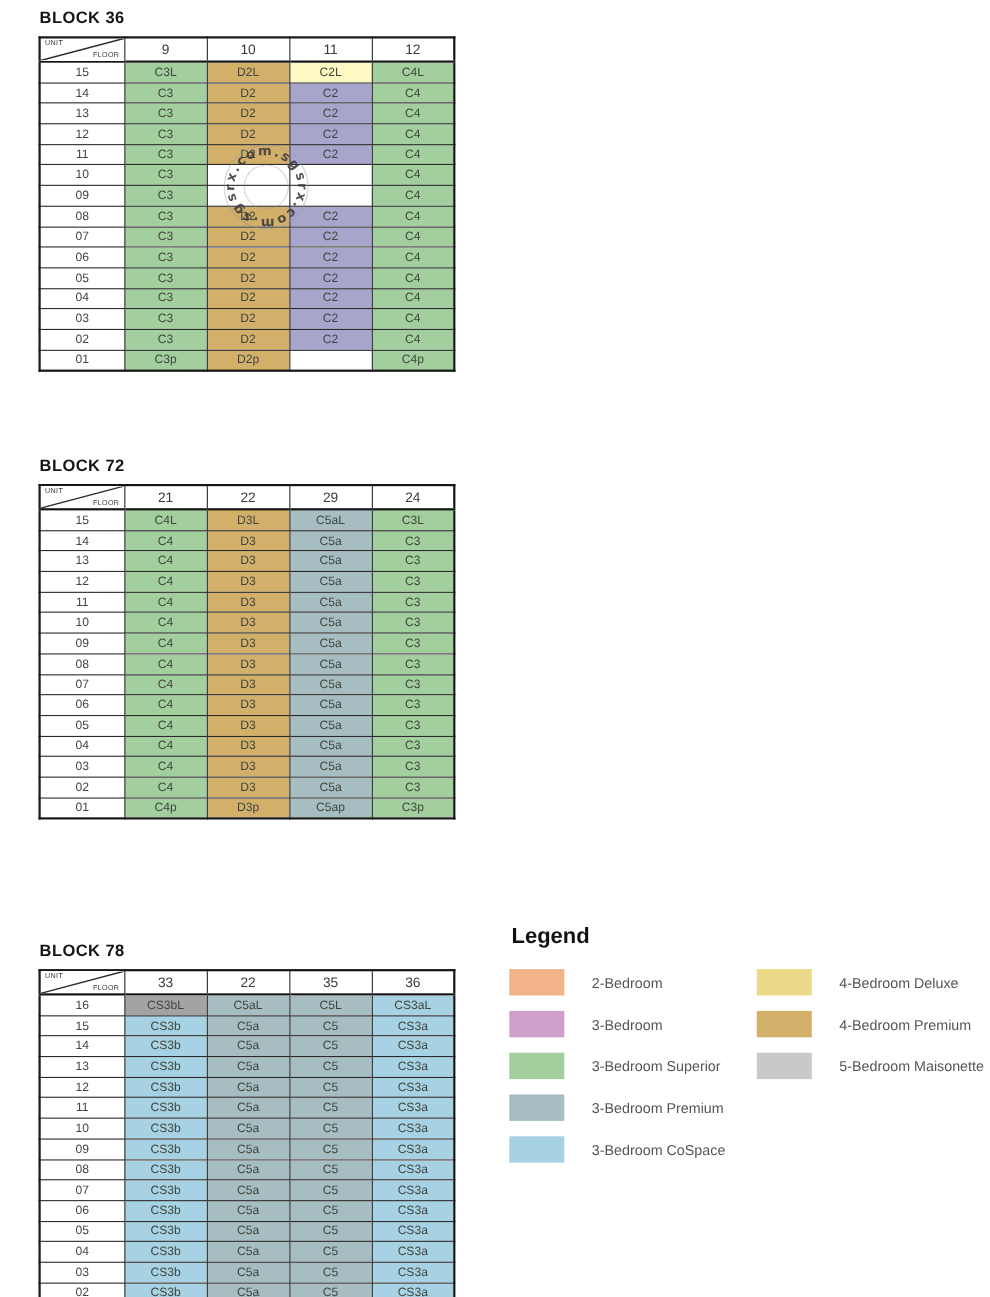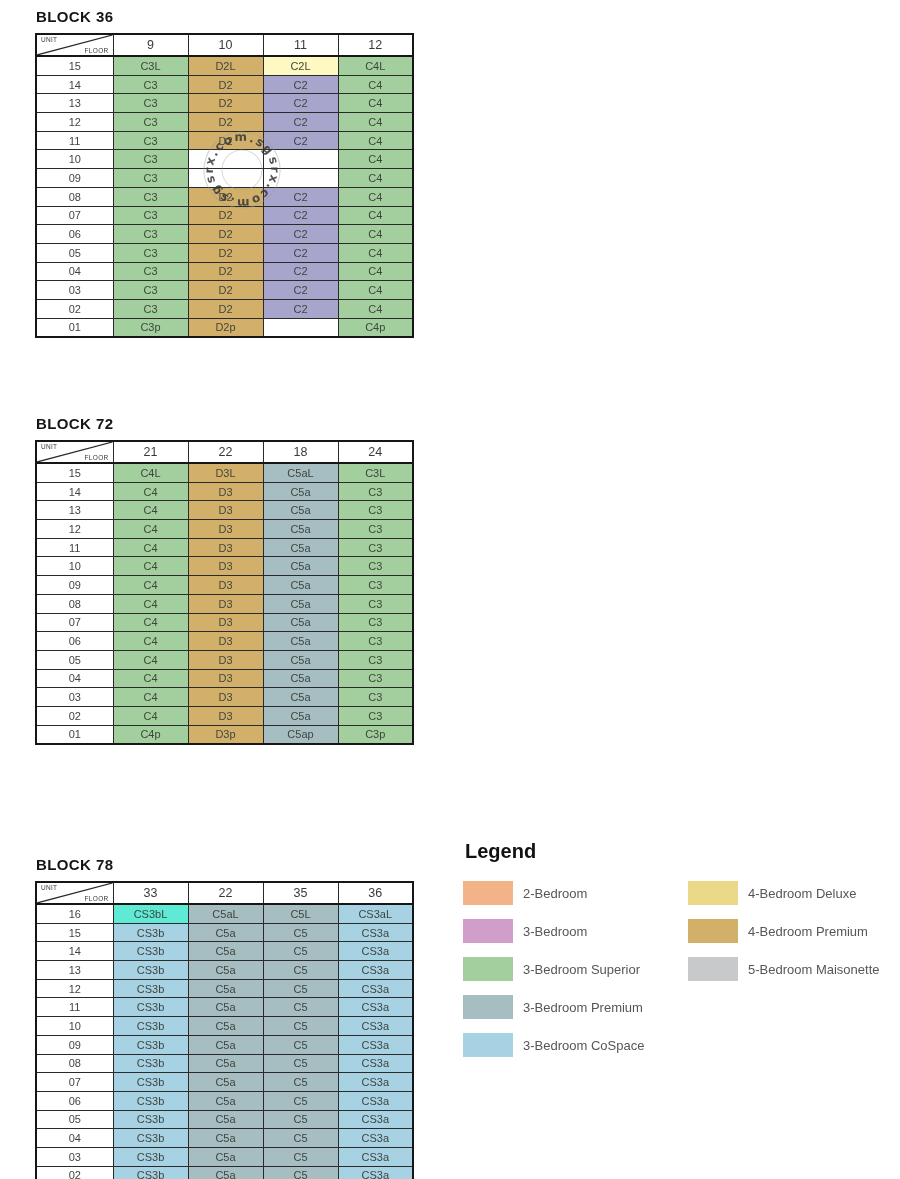--- a/index.html
+++ b/index.html
@@ -35,21 +35,21 @@
 
   #watermark{position:absolute;left:192px;top:120px;width:100px;height:100px;opacity:.88;pointer-events:none;}
   #watermark text{font-family:"DejaVu Sans", sans-serif;font-size:12px;font-weight:bold;fill:#3c3c3c;letter-spacing:1.6px;}
 
   #legend{position:absolute;left:463px;top:840px;}
   .legend-title{font-size:20px;font-weight:bold;color:#111;margin:0 0 18px 2px;}
   .legend-cols{display:flex;flex-direction:row;}
   .legend-col{display:flex;flex-direction:column;width:225px;}
   .legend-entry{display:flex;align-items:center;height:24px;margin-bottom:14px;}
   .legend-swatch{width:50px;height:24px;flex:0 0 50px;}
-  .legend-label{margin-left:10px;font-size:13px;color:#565656;}
+  .legend-label{margin-left:25px;font-size:13px;color:#565656;}
 </style>
 </head>
 <body>
 
 <section class="block" id="block64">
   <h2 class="block-title">BLOCK 36</h2>
   <table class="unit-table">
     <colgroup>
         <col style="width:77px">
         <col style="width:75px">
@@ -196,21 +196,21 @@
         <tr>
       <th class="corner-cell">
         <svg viewBox="0 0 77 22" preserveAspectRatio="none">
               <line x1="0" y1="22" x2="77" y2="0" stroke="#2a2a2a" stroke-width="1.4"></line>
             </svg>
         <span class="corner-unit">UNIT</span>
         <span class="corner-floor">FLOOR</span>
       </th>
     <th>21</th>
           <th>22</th>
-          <th>18</th>
+          <th>29</th>
           <th>24</th>
         </tr>
       </thead>
     <tbody>
         <tr style="height: 17.7px;">
           <td class="floor-cell">15</td>
           <td style="background: rgb(163, 207, 158);">C4L</td>
           <td style="background: rgb(211, 176, 106);">D3L</td>
           <td style="background: rgb(166, 190, 193);">C5aL</td>
           <td style="background: rgb(163, 207, 158);">C3L</td>
@@ -338,21 +338,21 @@
       </th>
     <th>33</th>
           <th>22</th>
           <th>35</th>
           <th>36</th>
         </tr>
       </thead>
     <tbody>
         <tr style="height: 17.7px;">
           <td class="floor-cell">16</td>
-          <td style="background: #5eead4;">CS3bL</td>
+          <td style="background: #a3a3a3;">CS3bL</td>
           <td style="background: rgb(166, 190, 193);">C5aL</td>
           <td style="background: rgb(166, 190, 193);">C5L</td>
           <td style="background: rgb(167, 210, 228);">CS3aL</td>
         </tr>
         <tr style="height: 17.7px;">
           <td class="floor-cell">15</td>
           <td style="background: rgb(167, 210, 228);">CS3b</td>
           <td style="background: rgb(166, 190, 193);">C5a</td>
           <td style="background: rgb(166, 190, 193);">C5</td>
           <td style="background: rgb(167, 210, 228);">CS3a</td>

